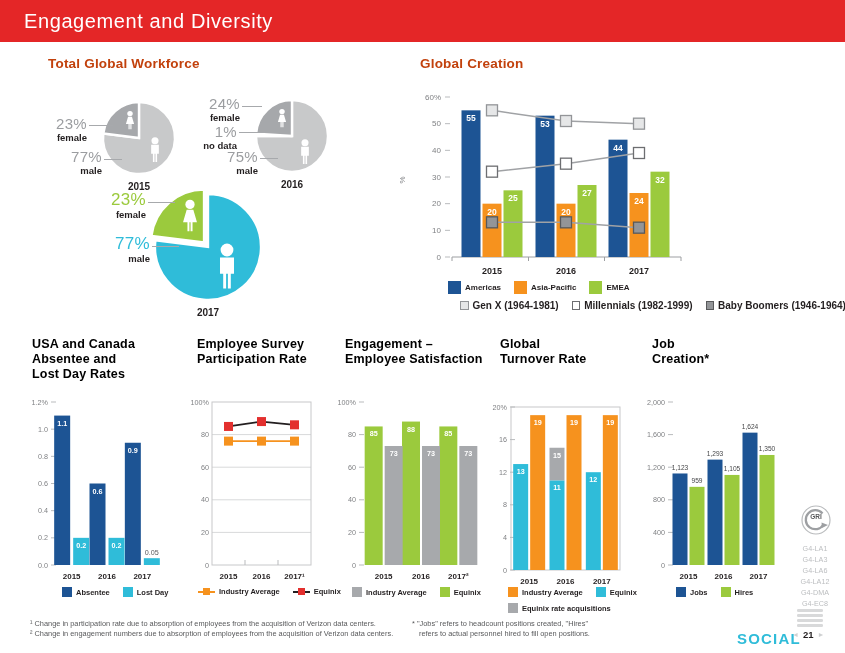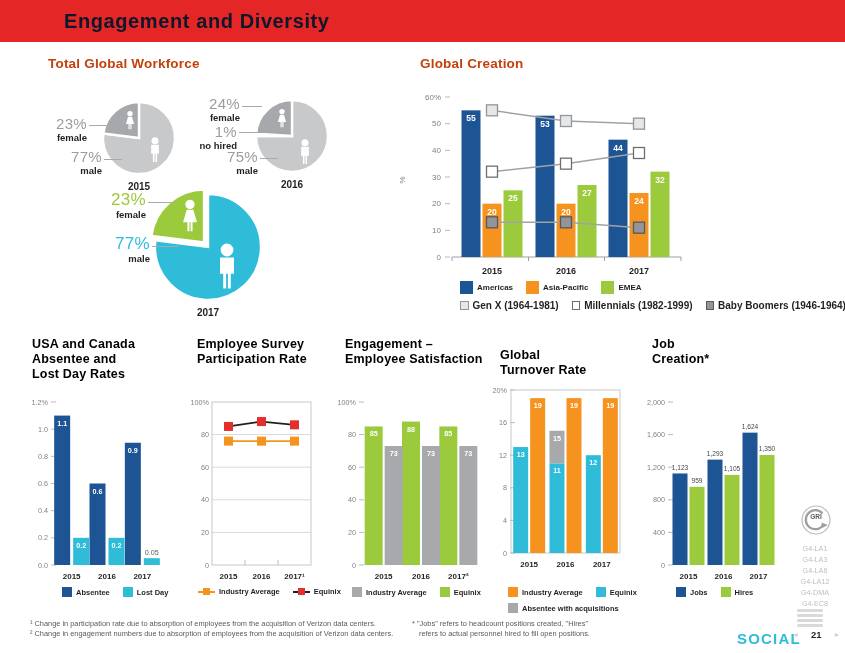--- a/index.html
+++ b/index.html
@@ -1,20 +1,20 @@
 <!DOCTYPE html>
 <html><head>
 <meta charset="utf-8">
 <style>
   *{margin:0;padding:0;box-sizing:border-box}
   html,body{width:845px;height:653px}
   body{position:relative;background:#fff;font-family:"Liberation Sans",sans-serif;overflow:hidden}
   .abs{position:absolute}
   .header{position:absolute;left:0;top:0;width:845px;height:42px;background:#e42627;display:flex;align-items:center}
-  .header .title{color:#0f172a;font-size:20px;font-weight:700;letter-spacing:.6px;padding-left:64px}
+  .header .title{color:#ffffff;font-size:20px;font-weight:400;letter-spacing:.6px;padding-left:24px}
   .sec-title{position:absolute;font-size:13.5px;font-weight:700;color:#c2410c;letter-spacing:.2px}
   .chart-title{position:absolute;font-size:12.5px;font-weight:700;color:#000000;line-height:1.18;letter-spacing:.2px;white-space:pre-line}
   svg{display:block;overflow:visible}
   svg text{font-family:"Liberation Sans",sans-serif}
   .pie-label{position:absolute;text-align:right;line-height:1.05}
   .pie-label .pct{font-size:15px;letter-spacing:.3px}
   .pie-label.big .pct{font-size:17px}
   .pie-label .nm{font-size:9.5px;font-weight:700;color:#231f20;line-height:1.25}
   .pie-line{position:absolute;height:1.2px;background:#a7a9ac}
   .pie-year{position:absolute;width:44px;text-align:center;font-size:10px;font-weight:700;color:#231f20}
@@ -28,21 +28,21 @@
   .legend-sm .lb{font-size:10px}
   .legend-md .sw{width:10px;height:10px}
   .legend-md .lb{font-size:7.5px}
   .lnsw{position:relative;display:inline-block;width:17px;height:2px;flex:0 0 auto}
   .lnsw .sq{position:absolute;left:5px;top:-2.5px;width:7px;height:7px}
   .fn{position:absolute;font-size:7.4px;color:#58595b;line-height:1.35}
   .gri-codes{width:56px;text-align:center}
   .gri-code{font-size:7.2px;color:#bcbec0;line-height:11px}
   .hbar{width:26px;height:2.6px;background:#d8d9da;border-radius:1.3px;margin-bottom:2.4px}
   .social{font-size:15px;font-weight:700;color:#2fbcd9;letter-spacing:1.2px}
-  .pager{display:flex;align-items:center;gap:12px}
+  .pager{display:flex;align-items:center;gap:4px}
   .pager .arrow{font-size:7px;color:#cfd1d2}
   .pager .pnum{font-size:9.5px;font-weight:700;color:#231f20}
 </style>
 </head>
 <body>
 
 <div class="header">
   <div class="title">Engagement and Diversity</div>
 </div>
 
@@ -93,21 +93,21 @@
       <div class="nm">male</div>
     </div>
     <div class="pie-line" style="left: 104px; top: 117px; width: 18px;"></div>
     <div class="pie-label" style="left: 188px; top: 54px; width: 52px;">
       <div class="pct" style="color: rgb(155, 157, 160);">24%</div>
       <div class="nm">female</div>
     </div>
     <div class="pie-line" style="left: 242px; top: 64px; width: 20px;"></div>
     <div class="pie-label" style="left: 185px; top: 82px; width: 52px;">
       <div class="pct" style="color: rgb(155, 157, 160);">1%</div>
-      <div class="nm">no hired</div>
+      <div class="nm">no data</div>
     </div>
     <div class="pie-line" style="left: 239px; top: 90px; width: 26px;"></div>
     <div class="pie-label" style="left: 206px; top: 107px; width: 52px;">
       <div class="pct" style="color: rgb(155, 157, 160);">75%</div>
       <div class="nm">male</div>
     </div>
     <div class="pie-line" style="left: 260px; top: 116px; width: 18px;"></div>
     <div class="pie-label big" style="left: 94px; top: 149px; width: 52px;">
       <div class="pct" style="color: rgb(155, 202, 61);">23%</div>
       <div class="nm">female</div>
@@ -172,21 +172,21 @@
       <rect x="238.5" y="62.5" width="11" height="11" fill="#ffffff" stroke="#6d6e71" stroke-width="1.3"></rect>
       <polyline points="97,137.33333333333334 171,137.33333333333334 244,142.66666666666666" fill="none" stroke="#a0a2a5" stroke-width="1.5"></polyline>
       <rect x="91.5" y="131.83333333333334" width="11" height="11" fill="#939598" stroke="#58595b" stroke-width="1.3"></rect>
       <rect x="165.5" y="131.83333333333334" width="11" height="11" fill="#939598" stroke="#58595b" stroke-width="1.3"></rect>
       <rect x="238.5" y="137.16666666666666" width="11" height="11" fill="#939598" stroke="#58595b" stroke-width="1.3"></rect>
       <text x="97" y="189" font-size="9" fill="#231f20" text-anchor="middle" font-weight="bold">2015</text>
       <text x="171" y="189" font-size="9" fill="#231f20" text-anchor="middle" font-weight="bold">2016</text>
       <text x="244" y="189" font-size="9" fill="#231f20" text-anchor="middle" font-weight="bold">2017</text>
     </svg>
   </div>
-<div class="legend legend-lg" style="left:460px;top:281px">
+<div class="legend legend-lg" style="left:448px;top:281px">
     <span class="item">
       <span class="sw" style="background: rgb(29, 84, 148);"></span>
       <span class="lb">Americas</span>
     </span>
     <span class="item">
       <span class="sw" style="background: rgb(246, 146, 30);"></span>
       <span class="lb">Asia-Pacific</span>
     </span>
     <span class="item">
       <span class="sw" style="background: rgb(155, 202, 61);"></span>
@@ -208,21 +208,21 @@
     </span>
   </div>
 
 <div class="chart-title" style="left:32px;top:337px">USA and Canada
 Absentee and
 Lost Day Rates</div>
 <div class="chart-title" style="left:197px;top:337px">Employee Survey
 Participation Rate</div>
 <div class="chart-title" style="left:345px;top:337px">Engagement –
 Employee Satisfaction</div>
-<div class="chart-title" style="left:500px;top:348px">Global
+<div class="chart-title" style="left:500px;top:337px">Global
 Turnover Rate</div>
 <div class="chart-title" style="left:652px;top:337px">Job
 Creation*</div>
 
 <div class="abs" style="left:28px;top:395px">
     <svg width="152" height="192">
       <text x="20" y="9.5" font-size="7.2" fill="#808285" text-anchor="end">1.2%</text>
       <line x1="23" x2="28" y1="7" y2="7" stroke="#b9bbbd" stroke-width="1"></line>
       <text x="20" y="36.66666666666666" font-size="7.2" fill="#808285" text-anchor="end">1.0</text>
       <line x1="23" x2="28" y1="34.16666666666666" y2="34.16666666666666" stroke="#b9bbbd" stroke-width="1"></line>
@@ -305,21 +305,21 @@
       <text x="53.66666666666667" y="61.010000000000005" font-size="7.2" fill="#fff" text-anchor="middle" font-weight="bold">73</text>
       <rect x="82" y="51.010000000000005" width="18" height="118.99" fill="#a7a9ac"></rect>
       <text x="91" y="61.010000000000005" font-size="7.2" fill="#fff" text-anchor="middle" font-weight="bold">73</text>
       <rect x="119.33333333333334" y="51.010000000000005" width="18" height="118.99" fill="#a7a9ac"></rect>
       <text x="128.33333333333334" y="61.010000000000005" font-size="7.2" fill="#fff" text-anchor="middle" font-weight="bold">73</text>
       <text x="43.66666666666667" y="184" font-size="8" fill="#231f20" text-anchor="middle" font-weight="bold">2015</text>
       <text x="81" y="184" font-size="8" fill="#231f20" text-anchor="middle" font-weight="bold">2016</text>
       <text x="118.33333333333334" y="184" font-size="8" fill="#231f20" text-anchor="middle" font-weight="bold">2017²</text>
     </svg>
   </div>
-<div class="abs" style="left:490px;top:383px">
+<div class="abs" style="left:490px;top:400px">
     <svg width="145" height="192">
       <rect x="21" y="7" width="109" height="163" fill="none" stroke="#c7c8ca" stroke-width="1"></rect>
       <text x="17" y="9.5" font-size="7.2" fill="#808285" text-anchor="end">20%</text>
       <line x1="20" x2="25" y1="7" y2="7" stroke="#b9bbbd" stroke-width="1"></line>
       <text x="17" y="42.099999999999994" font-size="7.2" fill="#808285" text-anchor="end">16</text>
       <line x1="20" x2="25" y1="39.599999999999994" y2="39.599999999999994" stroke="#b9bbbd" stroke-width="1"></line>
       <text x="17" y="74.7" font-size="7.2" fill="#808285" text-anchor="end">12</text>
       <line x1="20" x2="25" y1="72.2" y2="72.2" stroke="#b9bbbd" stroke-width="1"></line>
       <text x="17" y="107.3" font-size="7.2" fill="#808285" text-anchor="end">8</text>
       <line x1="20" x2="25" y1="104.8" y2="104.8" stroke="#b9bbbd" stroke-width="1"></line>
@@ -418,21 +418,21 @@
       <span class="lb">Industry Average</span>
     </span>
     <span class="item">
       <span class="sw" style="background: rgb(47, 188, 217);"></span>
       <span class="lb">Equinix</span>
     </span>
   </div>
 <div class="legend legend-md" style="left:508px;top:603px">
     <span class="item">
       <span class="sw" style="background: rgb(167, 169, 172);"></span>
-      <span class="lb">Absentee with acquisitions</span>
+      <span class="lb">Equinix rate acquisitions</span>
     </span>
   </div>
 <div class="legend legend-md" style="left:676px;top:587px">
     <span class="item">
       <span class="sw" style="background: rgb(29, 84, 148);"></span>
       <span class="lb">Jobs</span>
     </span>
     <span class="item">
       <span class="sw" style="background: rgb(155, 202, 61);"></span>
       <span class="lb">Hires</span>

